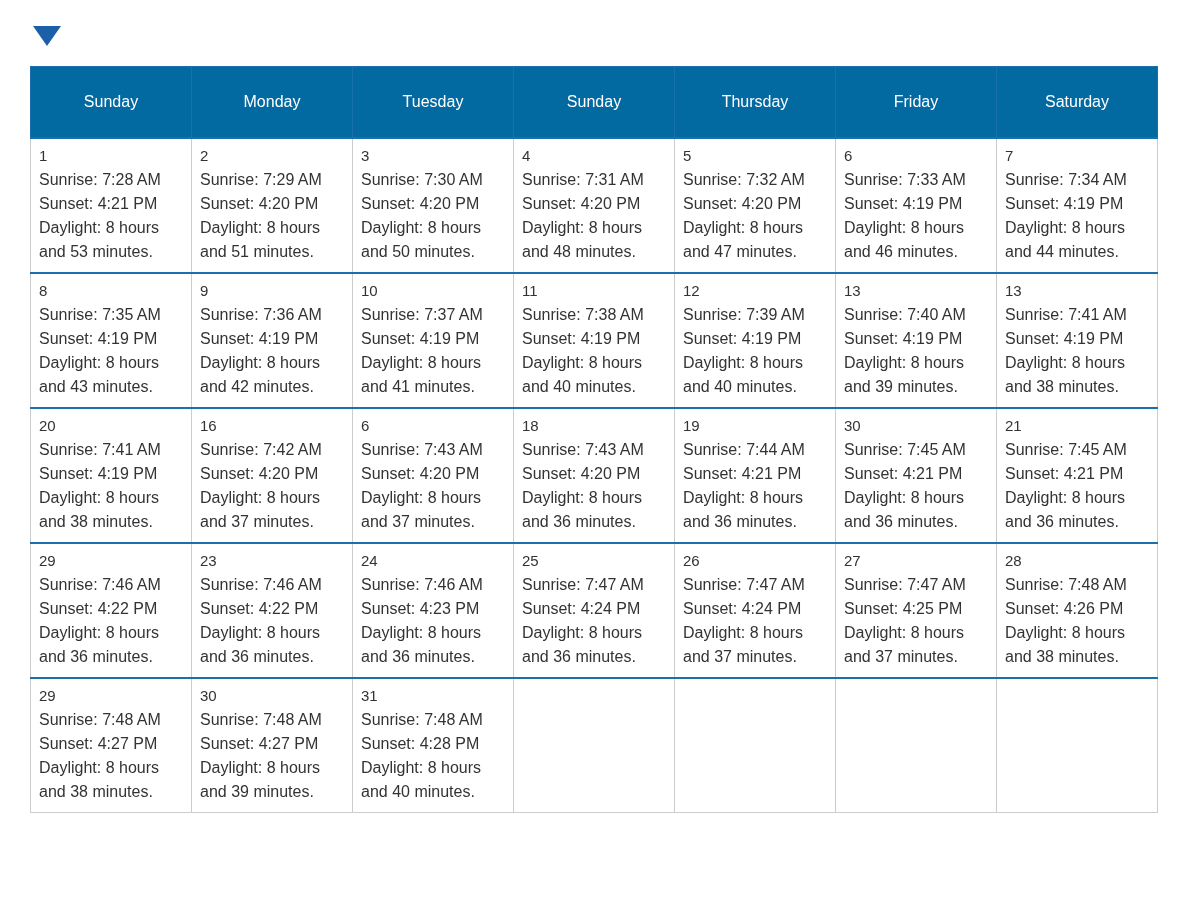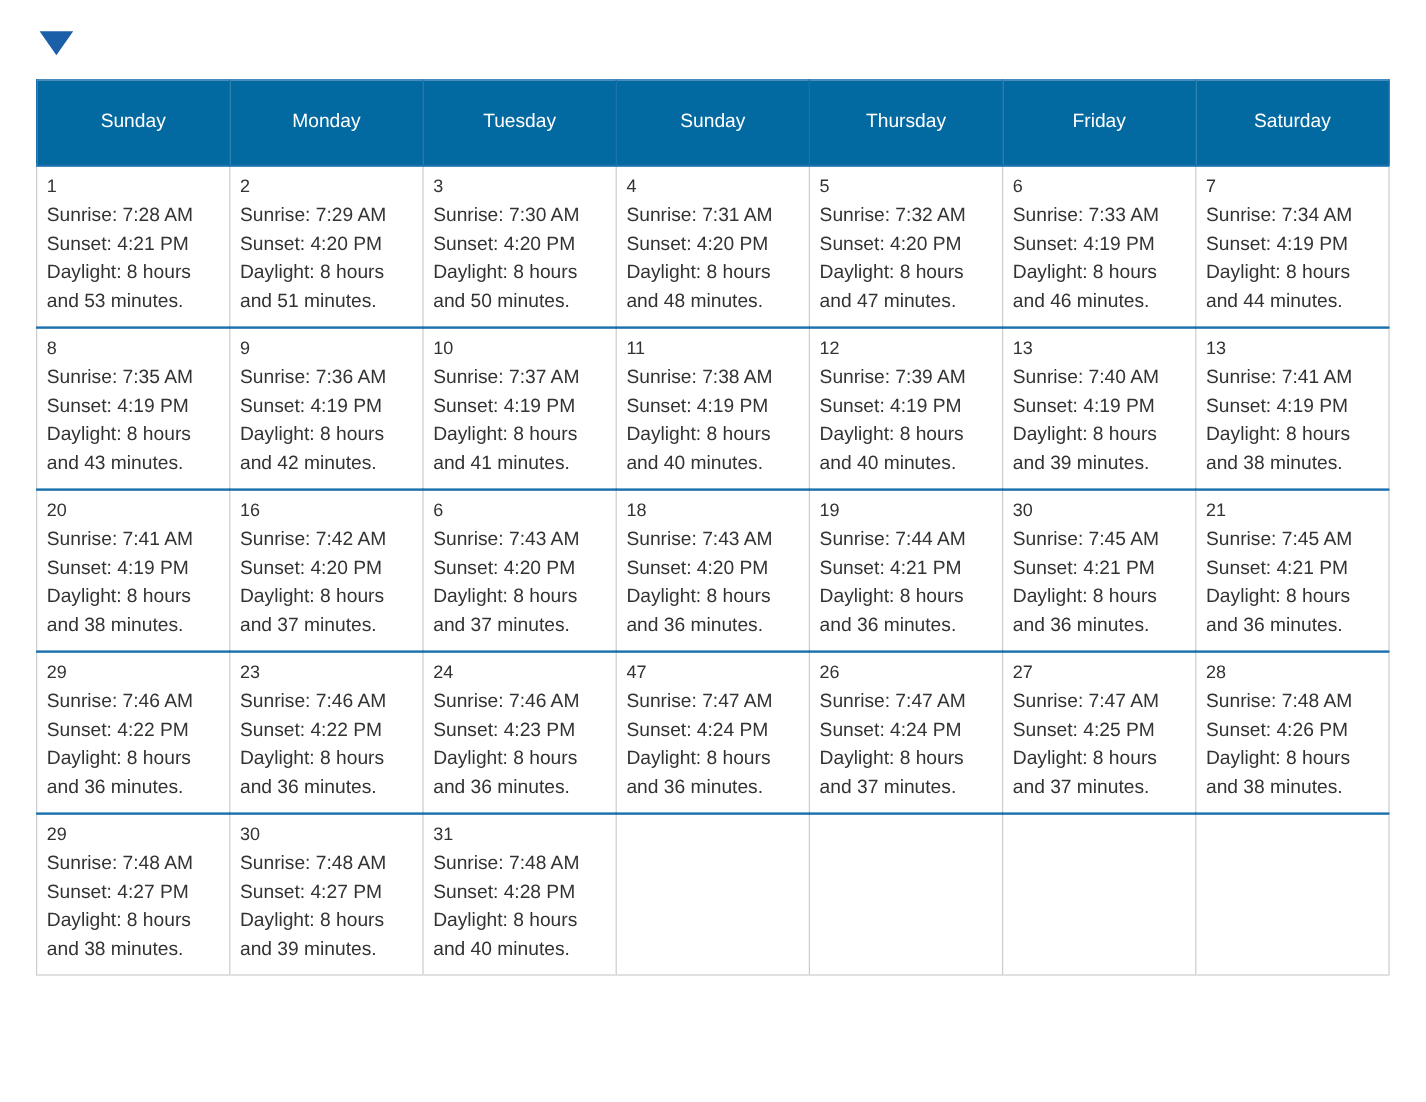--- a/index.html
+++ b/index.html
@@ -326,21 +326,21 @@
         </td>
         <td>
           <span class="day-number">24</span>
         <div class="day-info">
           Sunrise: 7:46 AM<br>
           Sunset: 4:23 PM<br>
           Daylight: 8 hours<br>and 36 minutes.
         </div>
         </td>
         <td>
-          <span class="day-number">47</span>
+          <span class="day-number">25</span>
         <div class="day-info">
           Sunrise: 7:47 AM<br>
           Sunset: 4:24 PM<br>
           Daylight: 8 hours<br>and 36 minutes.
         </div>
         </td>
         <td>
           <span class="day-number">26</span>
         <div class="day-info">
           Sunrise: 7:47 AM<br>

